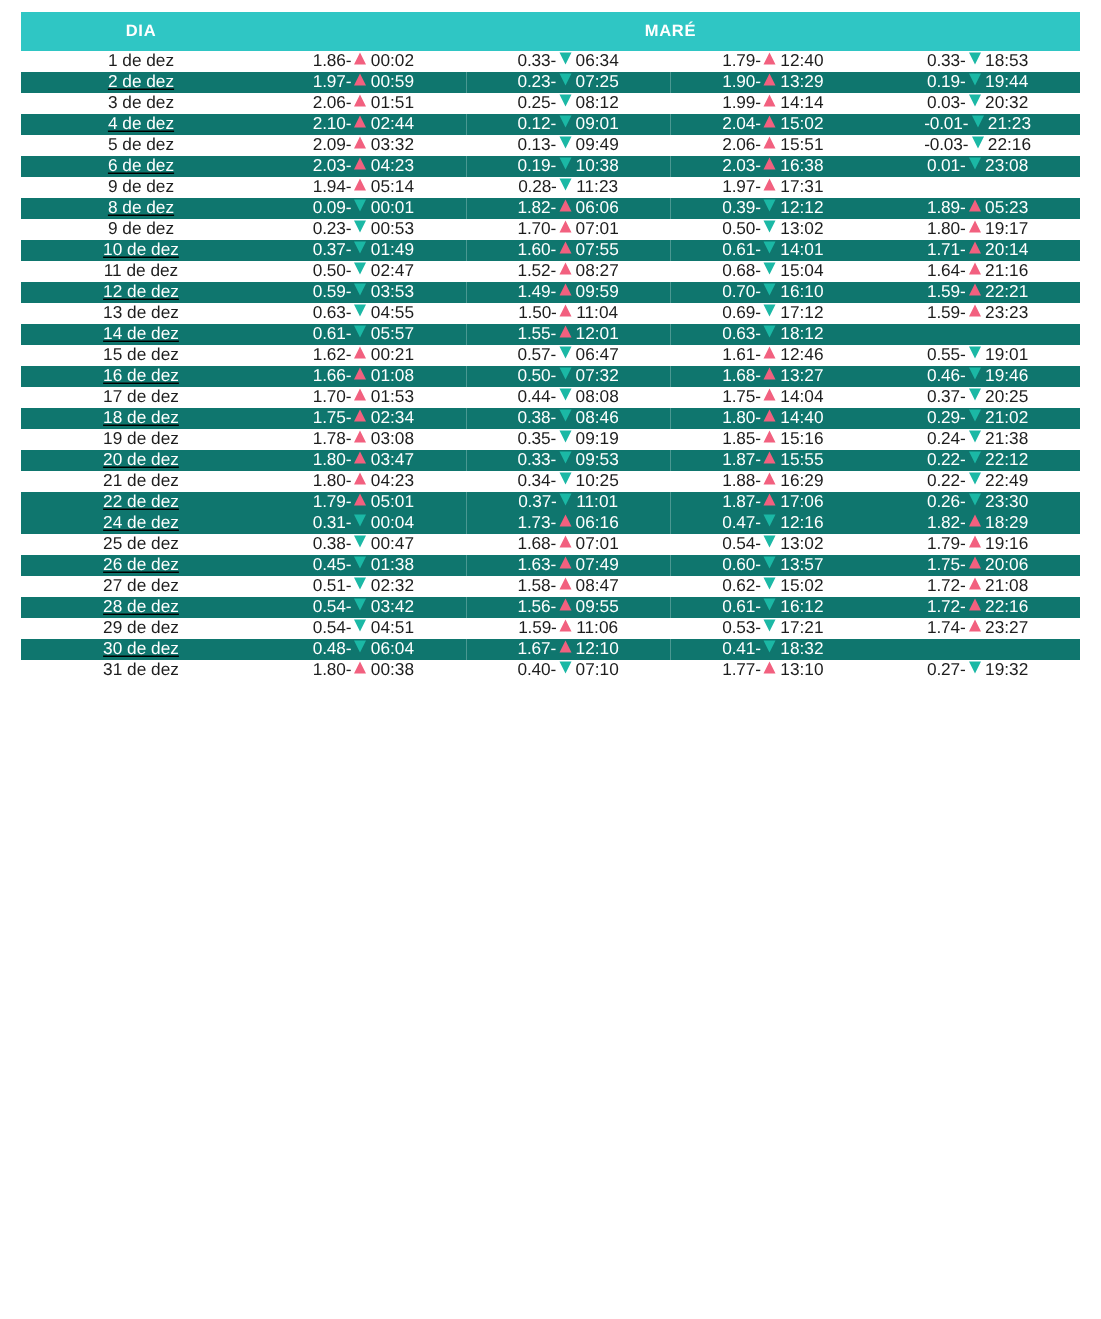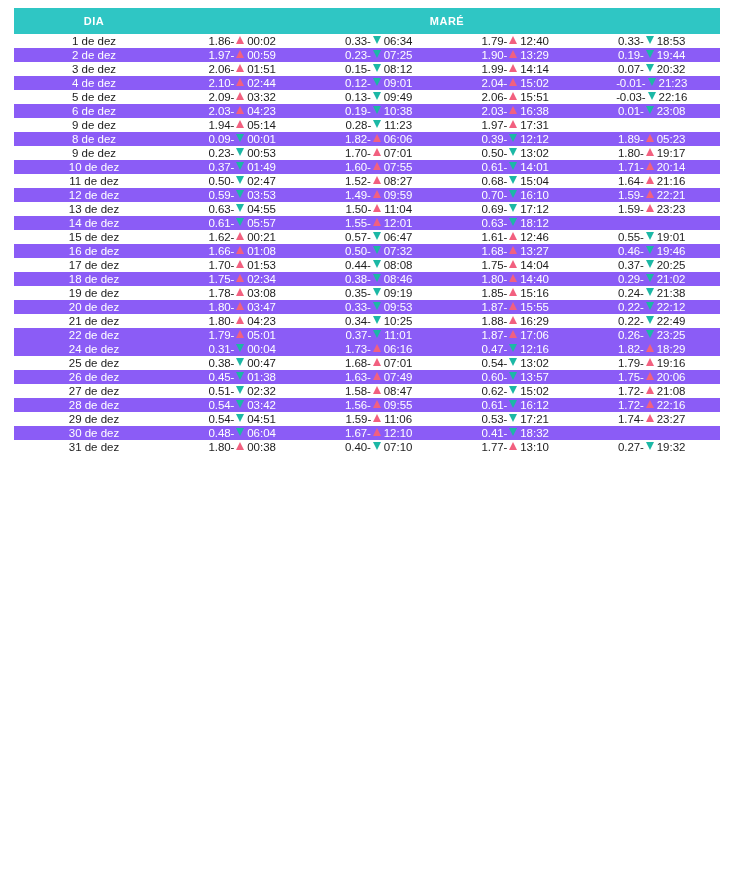--- a/index.html
+++ b/index.html
@@ -36,21 +36,22 @@
     vertical-align: middle;
   }
   th.col-dia { width: 160px; }
   tbody tr {
     height: 14px;
   }
   tbody tr.odd-row {
     background: #ffffff;
   }
   tbody tr.even-row {
-    background: #8b5cf6;
+    background: #0f766e;
+    text-decoration: underline;
   }
   tbody td {
     font-size: 11.5px;
     text-align: center;
     vertical-align: middle;
     padding: 0;
     white-space: nowrap;
     color: #1d1d1d;
   }
   tbody tr.even-row td {
@@ -107,23 +108,23 @@
         <tr class="even-row">
           <td class="day-cell">2 de dez</td>
           <td><span class="tide-entry"><span class="tide-height">1.97-</span><span class="arrow arrow-up"></span><span class="tide-time">00:59</span></span></td>
           <td><span class="tide-entry"><span class="tide-height">0.23-</span><span class="arrow arrow-down"></span><span class="tide-time">07:25</span></span></td>
           <td><span class="tide-entry"><span class="tide-height">1.90-</span><span class="arrow arrow-up"></span><span class="tide-time">13:29</span></span></td>
           <td><span class="tide-entry"><span class="tide-height">0.19-</span><span class="arrow arrow-down"></span><span class="tide-time">19:44</span></span></td>
         </tr>
         <tr class="odd-row">
           <td class="day-cell">3 de dez</td>
           <td><span class="tide-entry"><span class="tide-height">2.06-</span><span class="arrow arrow-up"></span><span class="tide-time">01:51</span></span></td>
-          <td><span class="tide-entry"><span class="tide-height">0.15-</span><span class="arrow arrow-down"></span><span class="tide-time">08:12</span></span></td>
+          <td><span class="tide-entry"><span class="tide-height">0.25-</span><span class="arrow arrow-down"></span><span class="tide-time">08:12</span></span></td>
           <td><span class="tide-entry"><span class="tide-height">1.99-</span><span class="arrow arrow-up"></span><span class="tide-time">14:14</span></span></td>
-          <td><span class="tide-entry"><span class="tide-height">0.07-</span><span class="arrow arrow-down"></span><span class="tide-time">20:32</span></span></td>
+          <td><span class="tide-entry"><span class="tide-height">0.03-</span><span class="arrow arrow-down"></span><span class="tide-time">20:32</span></span></td>
         </tr>
         <tr class="even-row">
           <td class="day-cell">4 de dez</td>
           <td><span class="tide-entry"><span class="tide-height">2.10-</span><span class="arrow arrow-up"></span><span class="tide-time">02:44</span></span></td>
           <td><span class="tide-entry"><span class="tide-height">0.12-</span><span class="arrow arrow-down"></span><span class="tide-time">09:01</span></span></td>
           <td><span class="tide-entry"><span class="tide-height">2.04-</span><span class="arrow arrow-up"></span><span class="tide-time">15:02</span></span></td>
           <td><span class="tide-entry"><span class="tide-height">-0.01-</span><span class="arrow arrow-down"></span><span class="tide-time">21:23</span></span></td>
         </tr>
         <tr class="odd-row">
           <td class="day-cell">5 de dez</td>
@@ -242,21 +243,21 @@
           <td><span class="tide-entry"><span class="tide-height">1.80-</span><span class="arrow arrow-up"></span><span class="tide-time">04:23</span></span></td>
           <td><span class="tide-entry"><span class="tide-height">0.34-</span><span class="arrow arrow-down"></span><span class="tide-time">10:25</span></span></td>
           <td><span class="tide-entry"><span class="tide-height">1.88-</span><span class="arrow arrow-up"></span><span class="tide-time">16:29</span></span></td>
           <td><span class="tide-entry"><span class="tide-height">0.22-</span><span class="arrow arrow-down"></span><span class="tide-time">22:49</span></span></td>
         </tr>
         <tr class="even-row">
           <td class="day-cell">22 de dez</td>
           <td><span class="tide-entry"><span class="tide-height">1.79-</span><span class="arrow arrow-up"></span><span class="tide-time">05:01</span></span></td>
           <td><span class="tide-entry"><span class="tide-height">0.37-</span><span class="arrow arrow-down"></span><span class="tide-time">11:01</span></span></td>
           <td><span class="tide-entry"><span class="tide-height">1.87-</span><span class="arrow arrow-up"></span><span class="tide-time">17:06</span></span></td>
-          <td><span class="tide-entry"><span class="tide-height">0.26-</span><span class="arrow arrow-down"></span><span class="tide-time">23:25</span></span></td>
+          <td><span class="tide-entry"><span class="tide-height">0.26-</span><span class="arrow arrow-down"></span><span class="tide-time">23:30</span></span></td>
         </tr>
         <tr class="even-row">
           <td class="day-cell">24 de dez</td>
           <td><span class="tide-entry"><span class="tide-height">0.31-</span><span class="arrow arrow-down"></span><span class="tide-time">00:04</span></span></td>
           <td><span class="tide-entry"><span class="tide-height">1.73-</span><span class="arrow arrow-up"></span><span class="tide-time">06:16</span></span></td>
           <td><span class="tide-entry"><span class="tide-height">0.47-</span><span class="arrow arrow-down"></span><span class="tide-time">12:16</span></span></td>
           <td><span class="tide-entry"><span class="tide-height">1.82-</span><span class="arrow arrow-up"></span><span class="tide-time">18:29</span></span></td>
         </tr>
         <tr class="odd-row">
           <td class="day-cell">25 de dez</td>

